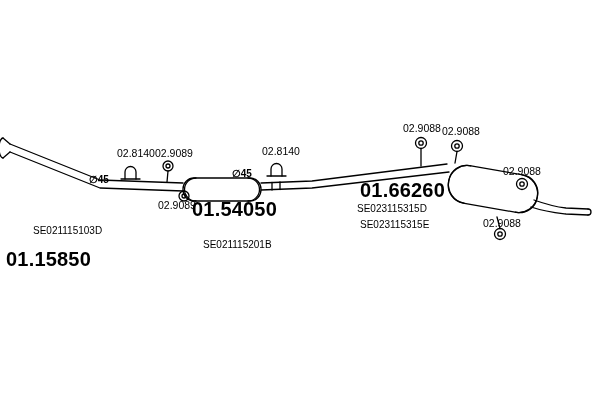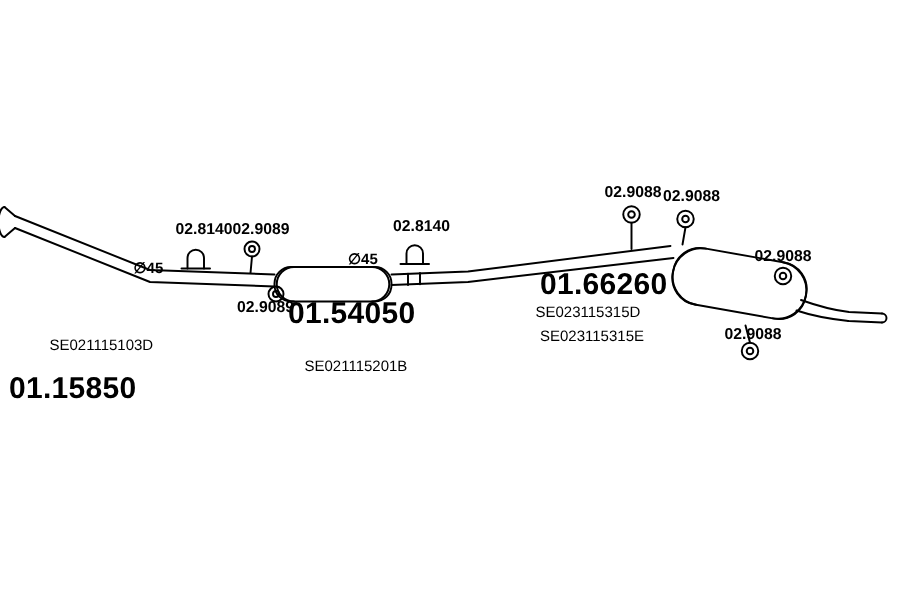--- a/index.html
+++ b/index.html
@@ -4,21 +4,21 @@
 <style>
   * { margin: 0; padding: 0; box-sizing: border-box; }
   html, body { width: 600px; height: 400px; background: #ffffff; }
   body { font-family: "Liberation Sans", sans-serif; color: #000; }
   .stage { position: relative; width: 600px; height: 400px; background: #ffffff; overflow: hidden; }
   .art { position: absolute; left: 0; top: 0; }
 
   .label { position: absolute; white-space: nowrap; color: #000; line-height: 1; }
   .part-number { font-size: 20px; font-weight: 700; letter-spacing: 0.2px; }
   .part-code   { font-size: 10px; font-weight: 400; }
-  .fitting     { font-size: 10.5px; font-weight: 700; }
+  .fitting     { font-size: 10.5px; font-weight: 400; }
   .dia         { font-size: 10px; font-weight: 700; }
 
   
   .l-p1num  { left: 6px;   top: 201px; margin-top: 48px; }
   .l-p1c0   { left: 33px;  top: 226px; }
   .l-p2num  { left: 192px; top: 199px; }
   .l-p2c0   { left: 203px; top: 224px; margin-top: 16px; }
   .l-p3num  { left: 360px; top: 180px; }
   .l-p3c0   { left: 357px; top: 204px; }
   .l-p3c1   { left: 360px; top: 220px; }

